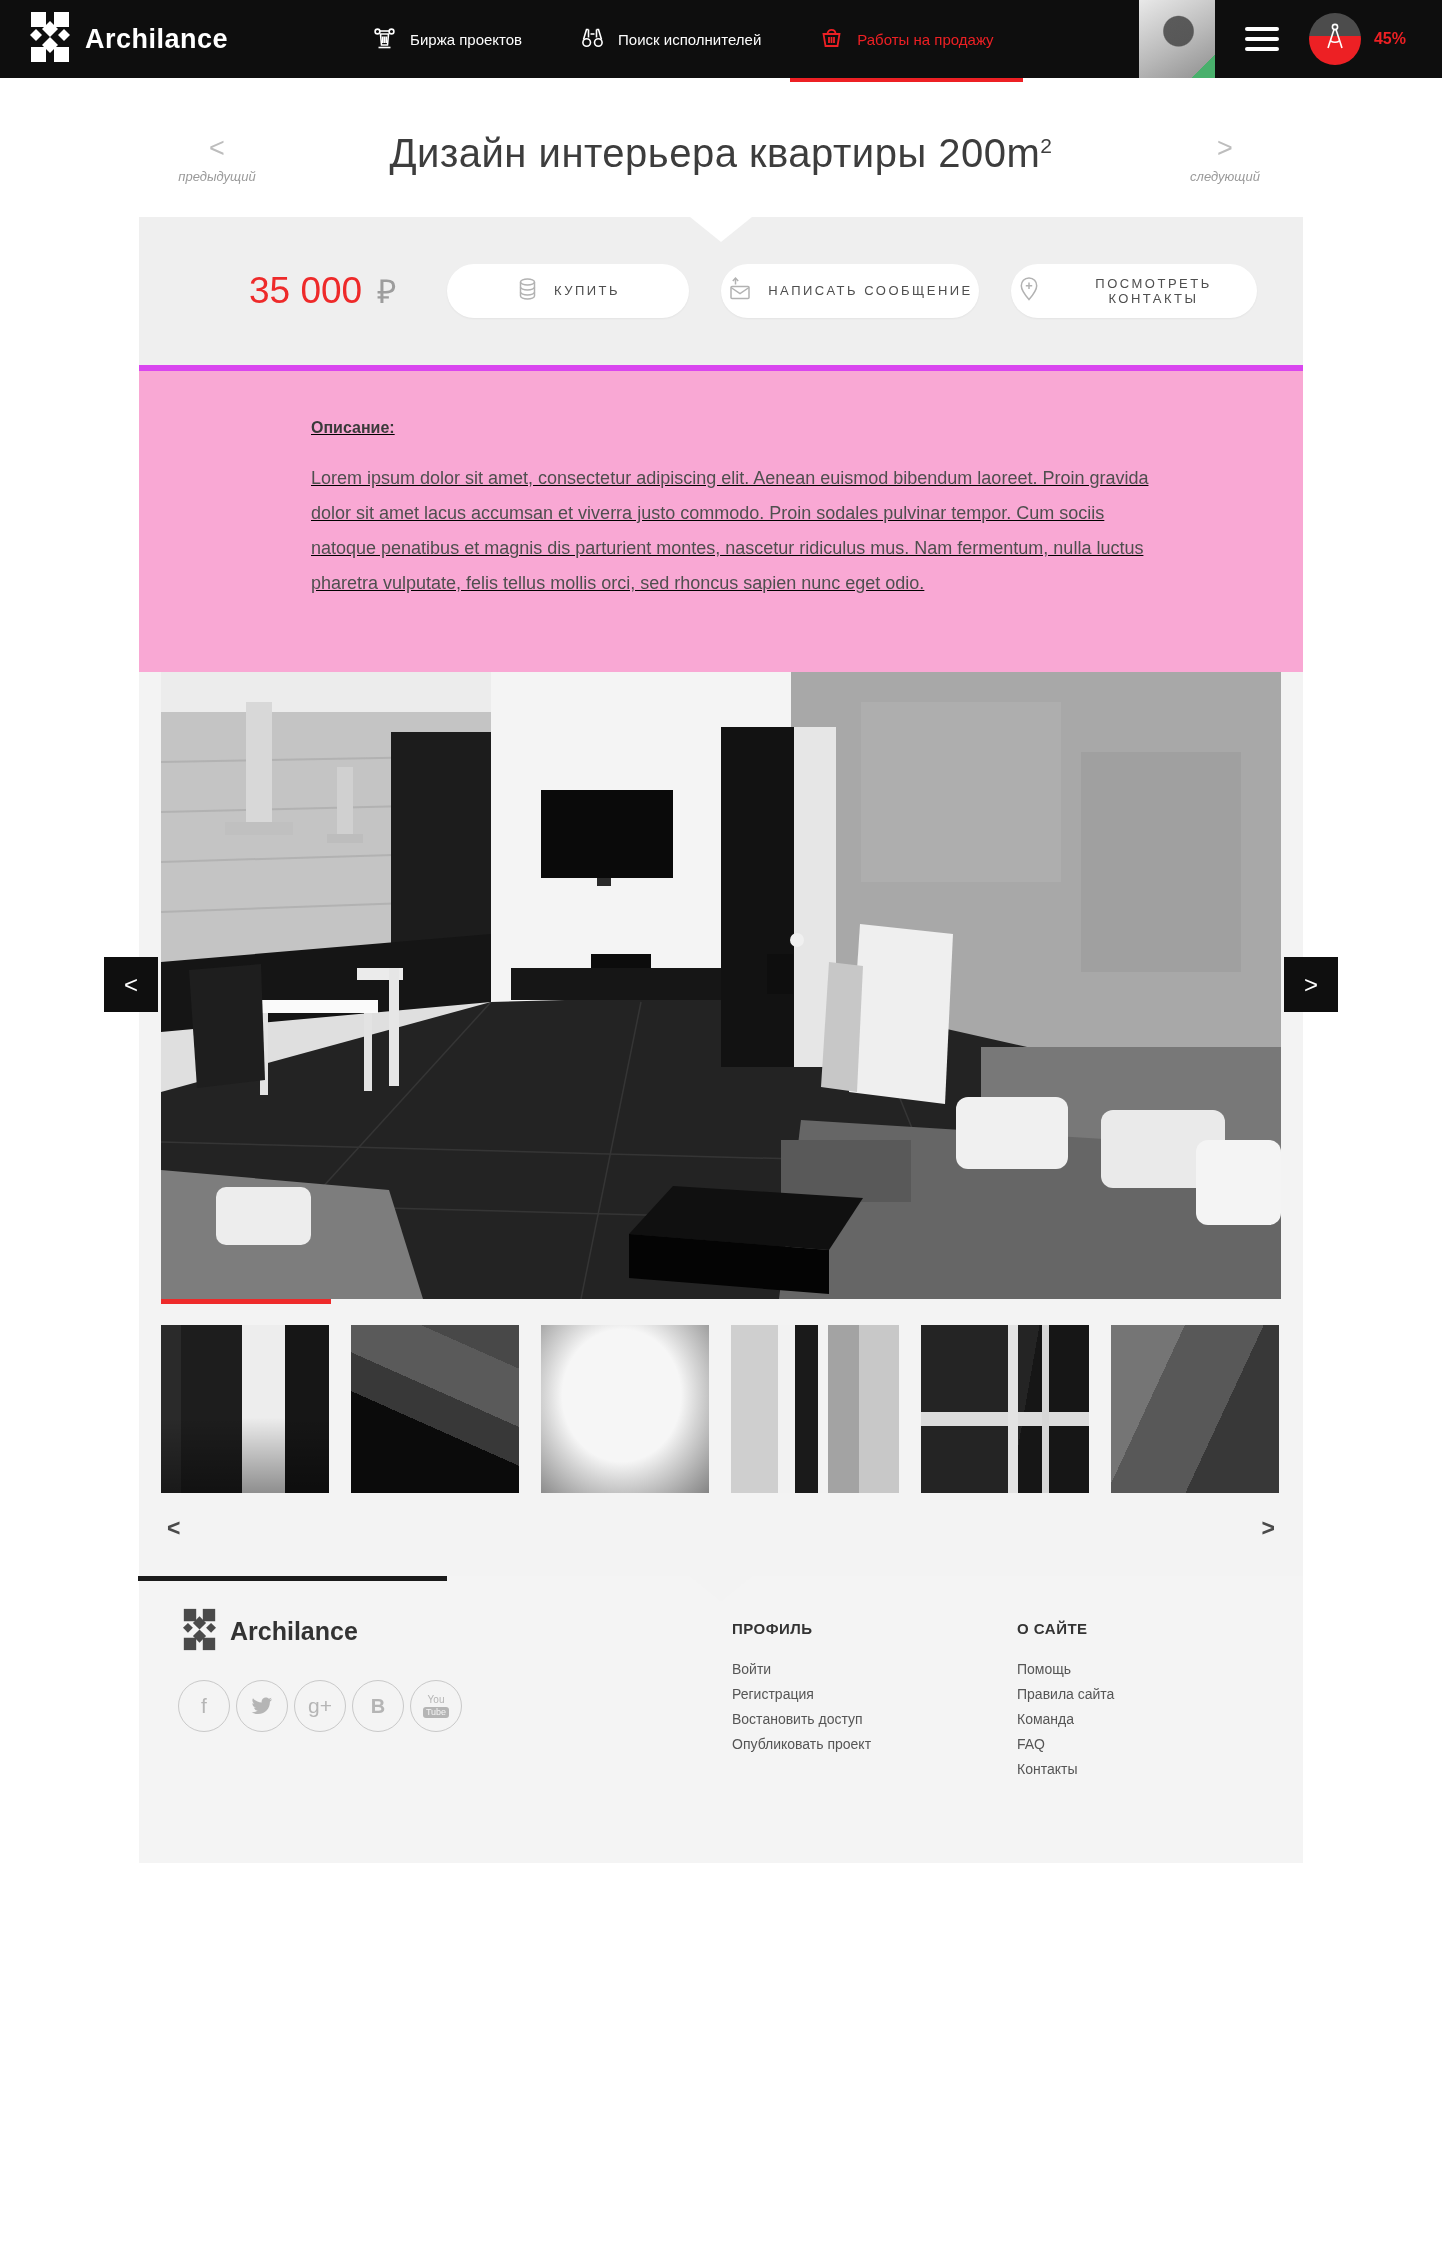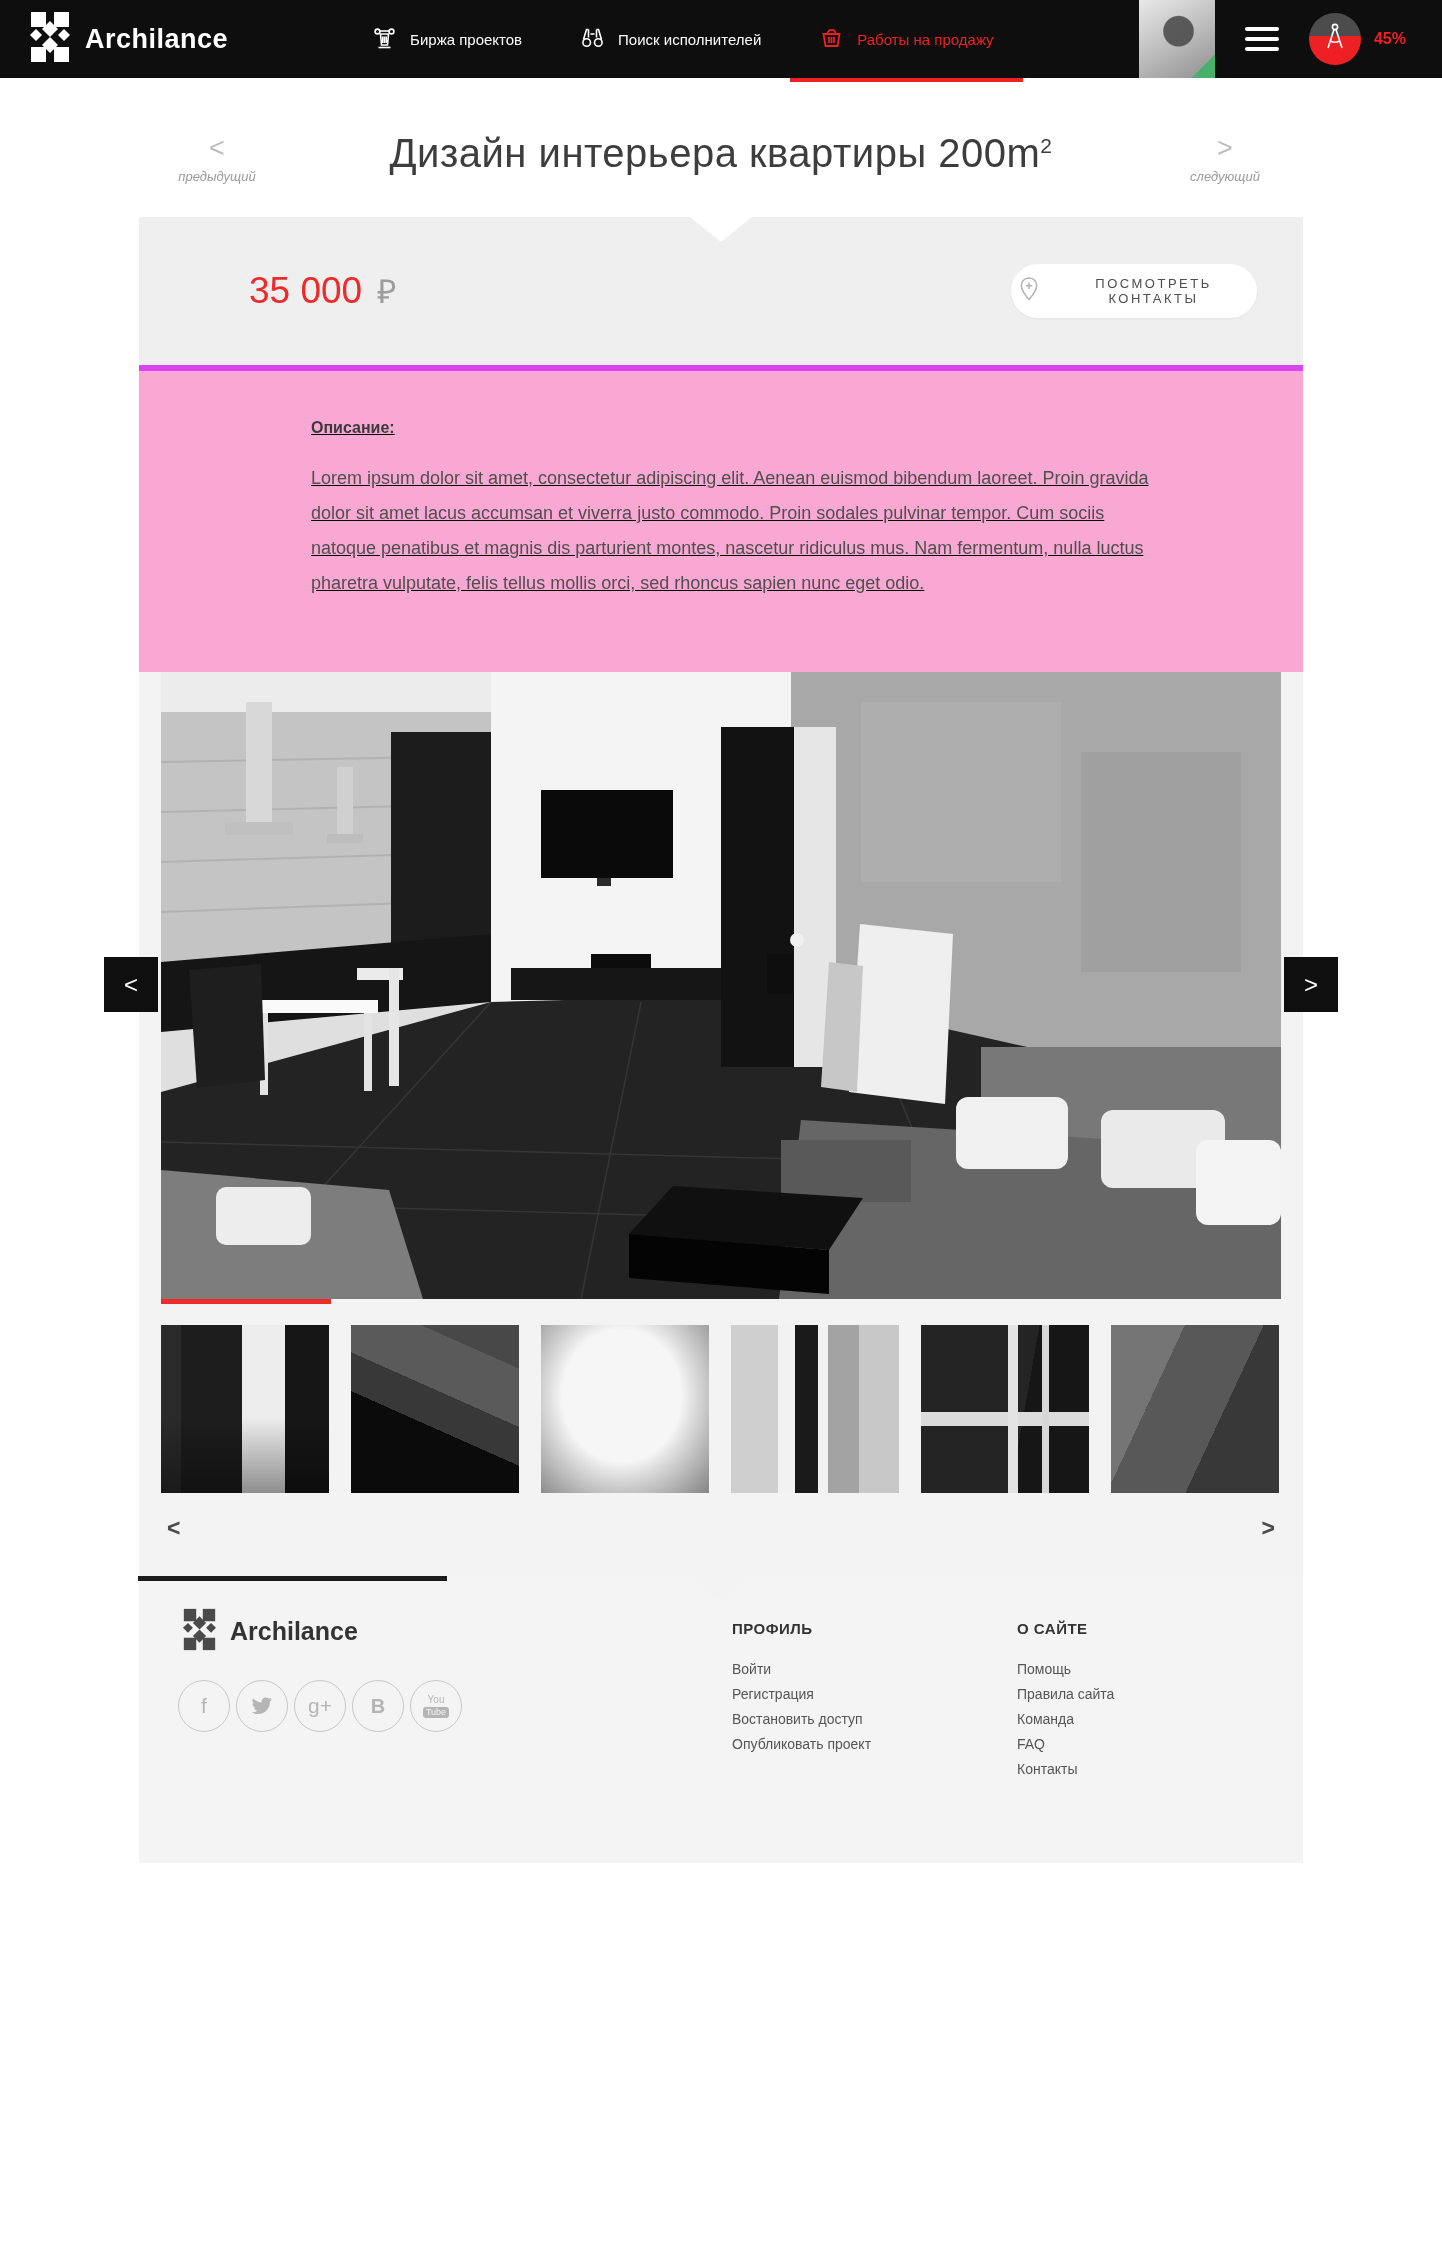--- a/index.html
+++ b/index.html
@@ -260,20 +260,42 @@
       <div class="pager-label">следующий</div>
     </div>
   </section>
 
   <section class="price-bar">
     <div class="price-wrap">
       <span class="price-value">35 000</span>
       <span class="price-currency">₽</span>
     </div>
     <div class="actions">
+      <button class="pill-btn btn-buy">
+        <span>
+          <svg width="23" height="24" viewBox="0 0 23 24" fill="none" stroke="#b2b2b2" stroke-width="1.5">
+            <ellipse cx="11.5" cy="5" rx="7" ry="3"></ellipse>
+            <path d="M4.5 5 v5 c0 1.65 3.13 3 7 3 s7 -1.35 7 -3 v-5"></path>
+            <path d="M4.5 10 v5 c0 1.65 3.13 3 7 3 s7 -1.35 7 -3 v-5"></path>
+            <path d="M4.5 15 v4 c0 1.65 3.13 3 7 3 s7 -1.35 7 -3 v-4"></path>
+          </svg>
+        </span>
+        <span>КУПИТЬ</span>
+      </button>
+      <button class="pill-btn btn-msg">
+        <span>
+          <svg width="26" height="26" viewBox="0 0 26 26" fill="none" stroke="#b2b2b2" stroke-width="1.5">
+            <rect x="4" y="10.5" width="18" height="12" rx="1"></rect>
+            <path d="M4 11.5 L13 17.5 L22 11.5"></path>
+            <path d="M8.5 8.5 V2.5"></path>
+              <path d="M5.8 5 L8.5 2.2 L11.2 5"></path>
+          </svg>
+        </span>
+        <span>НАПИСАТЬ СООБЩЕНИЕ</span>
+      </button>
       <button class="pill-btn btn-contacts">
         <span>
           <svg width="24" height="26" viewBox="0 0 24 26" fill="none" stroke="#b2b2b2" stroke-width="1.5">
             <path d="M12 2 C7.3 2 4.3 5.6 4.3 9.7 C4.3 14.6 12 23.5 12 23.5 C12 23.5 19.7 14.6 19.7 9.7 C19.7 5.6 16.7 2 12 2 Z"></path>
             <path d="M12 6.5 V13"></path>
               <path d="M8.8 9.75 H15.2"></path>
           </svg>
         </span>
         <span>ПОСМОТРЕТЬ КОНТАКТЫ</span>
       </button>

